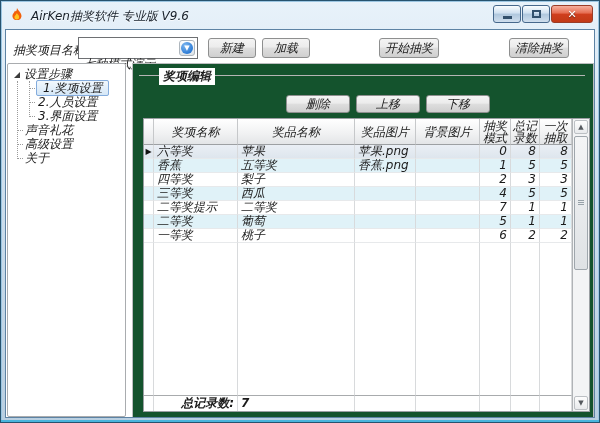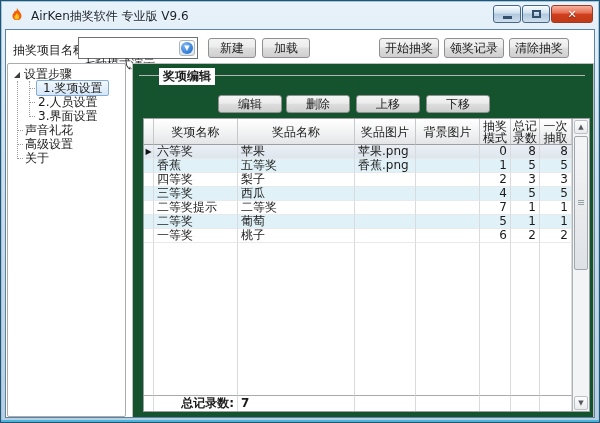--- a/index.html
+++ b/index.html
@@ -2,21 +2,21 @@
 <html><head>
 <meta charset="utf-8">
 <style>
   * { margin:0; padding:0; box-sizing:border-box; }
   html,body { width:600px; height:423px; }
   body { font-family:"DejaVu Sans", sans-serif; font-size:12px; color:#1b1b1b; background:#fff; }
 
   
   .window { position:relative; width:600px; height:423px;
     background:linear-gradient(180deg,#e8f2fa 0%,#cfe0ee 40%,#b9cfe1 100%);
-    border:1px solid #27536f; box-shadow:inset 0 0 0 1px #9cc6e2; }
+    border:1px solid #27536f; box-shadow:inset 0 0 0 1px #9cc6e2;font-style:italic; }
   .window::after { content:""; position:absolute; left:0; right:0; bottom:0; height:2px;
     background:#49b4dc; }
 
   .titlebar { position:absolute; left:0; top:0; right:0; height:28px; }
   .app-icon { position:absolute; left:8px; top:6px; width:16px; height:16px; }
   .title-text { position:absolute; left:30px; top:7px; font-size:12px; color:#17202a;
     text-shadow:0 1px 0 rgba(255,255,255,.7); white-space:nowrap; }
 
   .winbtns { position:absolute; top:4px; right:6px; display:flex; gap:1px; }
   .wbtn { height:18px; border:1px solid #46688c; border-radius:3px;
@@ -130,21 +130,20 @@
     <span class="tb-label">抽奖项目名称</span>
     <div class="combo">
       <span class="combo-text">七种模式演示</span>
       <span class="combo-btn">
         <span class="combo-circle">▼</span>
       </span>
     </div>
     <div class="btn" style="left:202px; top:8px; width:48px;">新建</div>
     <div class="btn" style="left:256px; top:8px; width:48px;">加载</div>
     <div class="btn" style="left:373px; top:8px; width:60px;">开始抽奖</div>
-    <div class="btn" style="left:438px; top:8px; width:60px;">领奖记录</div>
     <div class="btn" style="left:503px; top:8px; width:60px;">清除抽奖</div>
 
     <div class="tree-panel">
       <span class="expander"></span>
       <div class="dline-v" style="left:9px; top:17px; height:78px;"></div>
       <div class="dline-v" style="left:21px; top:17px; height:36px;"></div>
       <div class="dline-h" style="left:22px; top:24px; width:5px;"></div>
       <div class="dline-h" style="left:22px; top:38px; width:5px;"></div>
       <div class="dline-h" style="left:22px; top:52px; width:5px;"></div>
       <div class="dline-h" style="left:10px; top:66px; width:5px;"></div>
@@ -157,21 +156,20 @@
       <div class="titem" style="left:30px; top:45px;"><span>3.界面设置</span></div>
       <div class="titem" style="left:17px; top:59px;"><span>声音礼花</span></div>
       <div class="titem" style="left:17px; top:73px;"><span>高级设置</span></div>
       <div class="titem" style="left:17px; top:87px;"><span>关于</span></div>
     </div>
 
     <div class="main-panel">
       <div class="group-line"></div>
       <span class="group-title">奖项编辑</span>
 
-      <div class="btn" style="left:85px; top:31px; width:64px; height:18px; line-height:16px;">编辑</div>
       <div class="btn" style="left:153px; top:31px; width:64px; height:18px; line-height:16px;">删除</div>
       <div class="btn" style="left:223px; top:31px; width:64px; height:18px; line-height:16px;">上移</div>
       <div class="btn" style="left:293px; top:31px; width:64px; height:18px; line-height:16px;">下移</div>
 
       <div class="table-box">
         <div class="grid">
           <div class="trow thead">
             <div class="th"></div>
             <div class="th">奖项名称</div>
             <div class="th">奖品名称</div>

